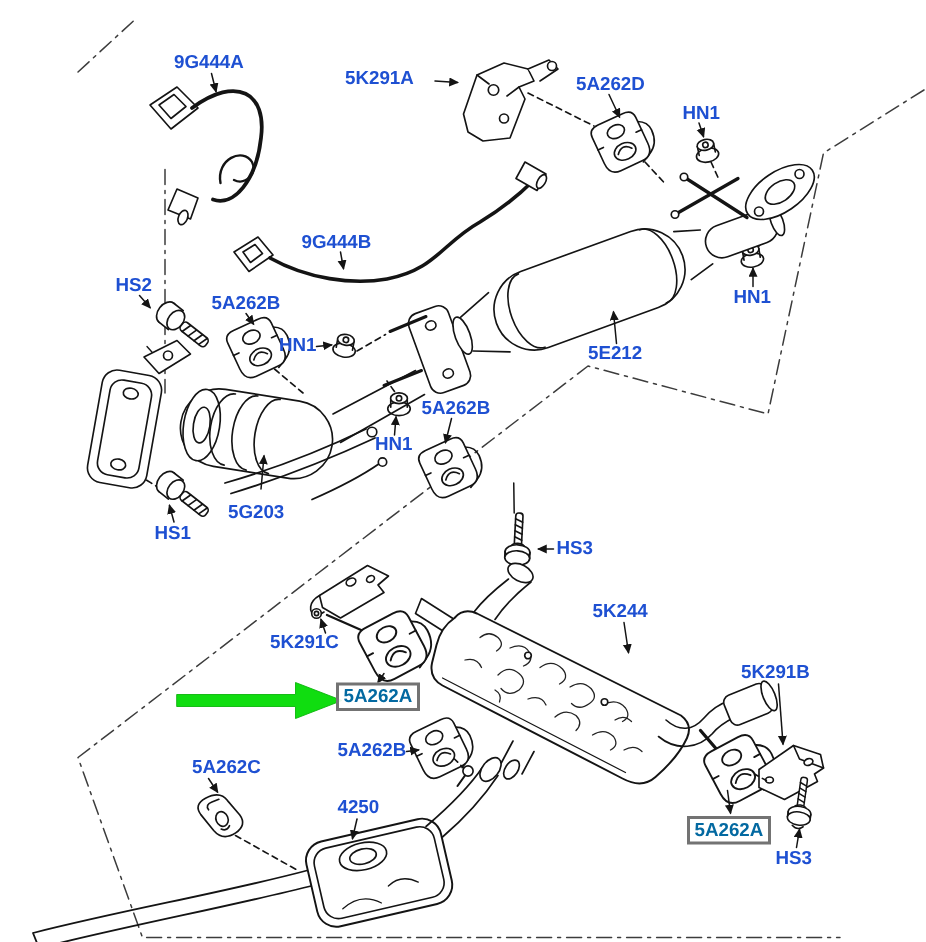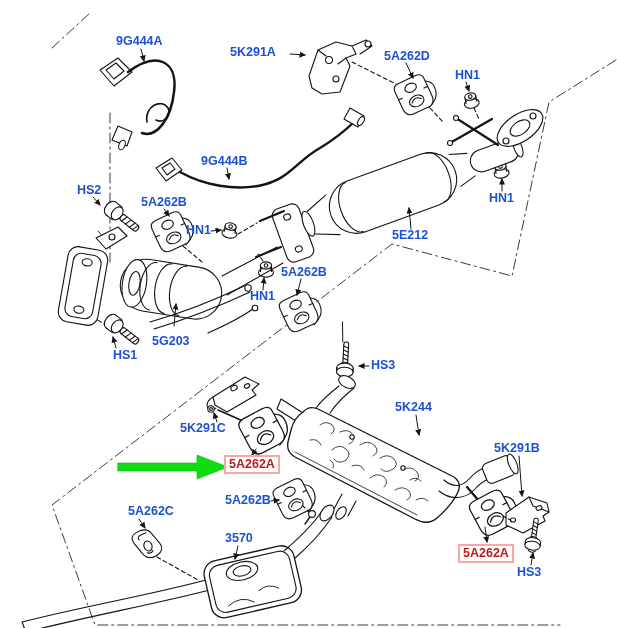--- a/index.html
+++ b/index.html
@@ -1,22 +1,22 @@
 <!DOCTYPE html>
 <html><head>
 <meta charset="utf-8">
 <style>
   html,body{margin:0;padding:0;background:#ffffff;}
   .stage{position:relative;width:617px;height:628px;background:#ffffff;overflow:hidden;
          font-family:"Liberation Sans",sans-serif;}
   .stage svg{position:absolute;left:0;top:0;}
   .lbl{position:absolute;font:bold 12.5px "Liberation Sans",sans-serif;color:#1e50d2;
        white-space:nowrap;line-height:13px;cursor:pointer;}
-  .redbox{position:absolute;border:2px solid #fca5a5;padding:0 3px;background:rgba(255,255,255,.92);
-          font:bold 12.5px "Liberation Sans",sans-serif;color:#b91c1c;white-space:nowrap;
+  .redbox{position:absolute;border:2px solid #737373;padding:0 3px;background:rgba(255,255,255,.92);
+          font:bold 12.5px "Liberation Sans",sans-serif;color:#0369a1;white-space:nowrap;
           line-height:15px;cursor:pointer;}
 </style>
 </head>
 <body>
 
 <div class="stage">
 
 <svg width="617" height="628" viewBox="0 0 617 628" fill="none" stroke="#141414" stroke-width="1.1" stroke-linecap="round" stroke-linejoin="round">
   <defs>
     <marker id="arr" markerWidth="7" markerHeight="7" refX="5.5" refY="3" orient="auto">
@@ -282,26 +282,26 @@
 <div class="lbl" style="left:455px;top:69px">HN1</div>
 <div class="lbl" style="left:489px;top:192px">HN1</div>
 <div class="lbl" style="left:201px;top:155px">9G444B</div>
 <div class="lbl" style="left:77px;top:184px">HS2</div>
 <div class="lbl" style="left:141px;top:196px">5A262B</div>
 <div class="lbl" style="left:186px;top:224px">HN1</div>
 <div class="lbl" style="left:392px;top:229px">5E212</div>
 <div class="lbl" style="left:281px;top:266px">5A262B</div>
 <div class="lbl" style="left:250px;top:290px">HN1</div>
 <div class="lbl" style="left:152px;top:335px">5G203</div>
-<div class="lbl" style="left:113px;top:349px">HS1</div>
+<div class="lbl" style="left:103px;top:349px">HS1</div>
 <div class="lbl" style="left:371px;top:359px">HS3</div>
 <div class="lbl" style="left:395px;top:401px">5K244</div>
 <div class="lbl" style="left:180px;top:422px">5K291C</div>
 <div class="lbl" style="left:494px;top:442px">5K291B</div>
 <div class="lbl" style="left:225px;top:494px">5A262B</div>
 <div class="lbl" style="left:128px;top:505px">5A262C</div>
-<div class="lbl" style="left:225px;top:532px">3570</div>
+<div class="lbl" style="left:225px;top:532px">4250</div>
 <div class="lbl" style="left:517px;top:566px">HS3</div>
 
 <div class="redbox" style="left:224px;top:455px">5A262A</div>
 <div class="redbox" style="left:458px;top:544px">5A262A</div>
 
 </div>
 
 </body></html>

